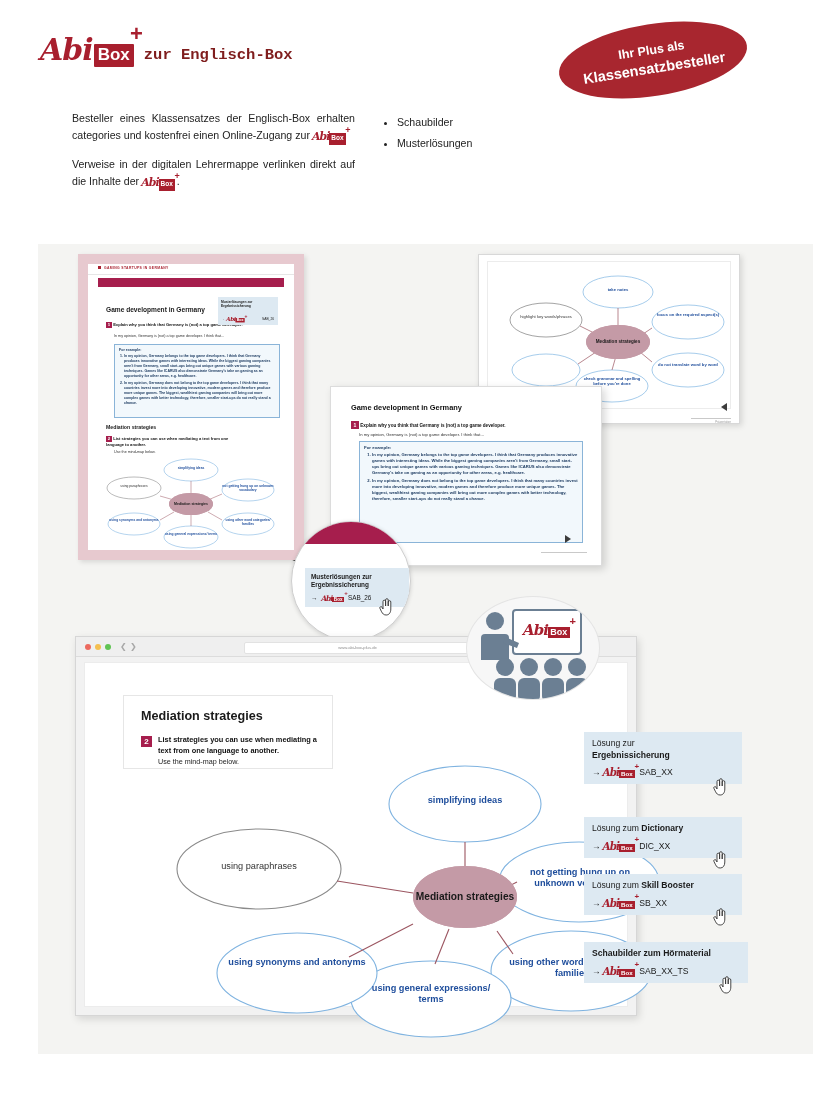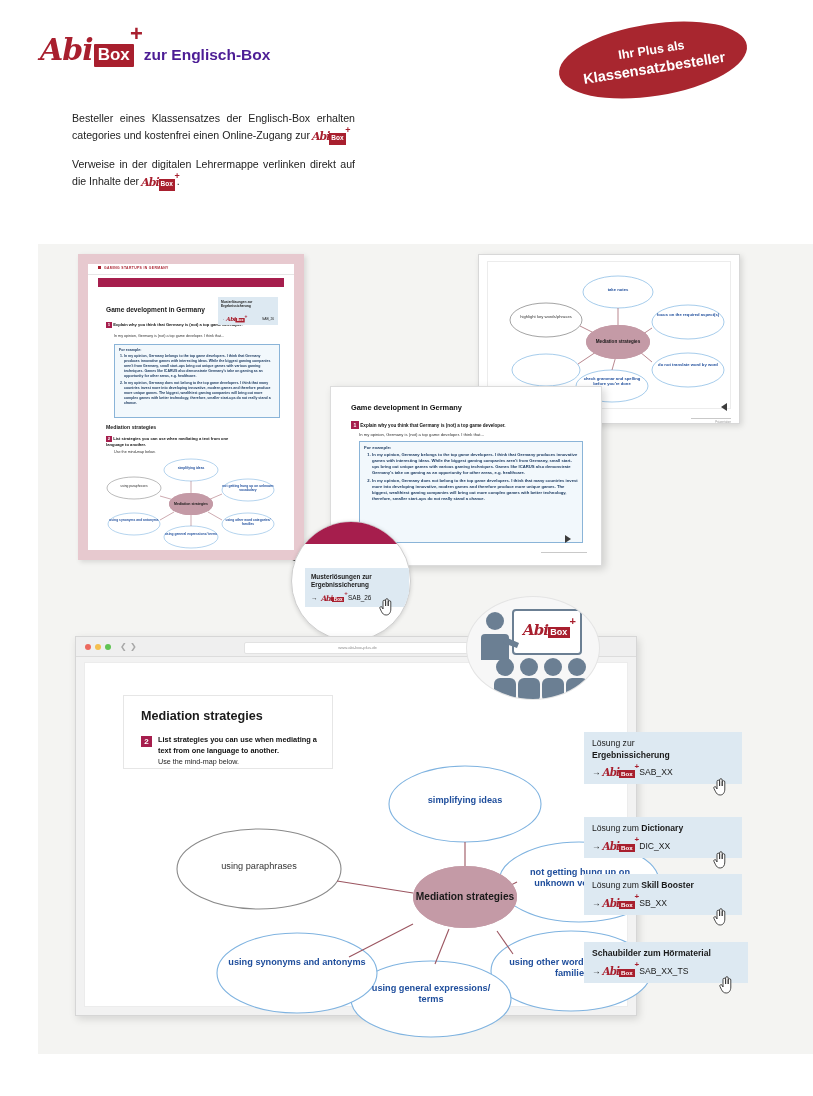--- a/index.html
+++ b/index.html
@@ -22,21 +22,21 @@
        color:#a81f2e;letter-spacing:-1px;}
   .logo .boxtag{display:inline-block;background:#a81f2e;color:#fff;font-weight:bold;
        font-family:"Liberation Sans",sans-serif;font-style:normal;letter-spacing:0;
        vertical-align:baseline;}
   .logo .plus{position:absolute;color:#a81f2e;font-weight:bold;font-family:"Liberation Sans",sans-serif;}
 
   
   #logo-main .abi{font-size:30px;}
   #logo-main .boxtag{font-size:17px;padding:1px 4px 2px 4px;margin-left:1px;border-radius:1px;}
   #logo-main .plus{font-size:22px;right:-9px;top:-11px;}
-  #header-sub{font-size:15.5px;font-weight:bold;color:#4c1d95;padding-bottom:3px;}
+  #header-sub{font-size:15.5px;font-weight:bold;color:#7f1d1d;padding-bottom:3px;font-family:Liberation Mono, monospace;}
 
   
   #badge{position:absolute;left:558px;top:24px;width:190px;height:72px;
          background:#a8262f;border-radius:50%;transform:rotate(-9deg);
          display:flex;flex-direction:column;align-items:center;justify-content:center;
          color:#fff;text-align:center;line-height:1.25;}
   #badge .l1{font-size:12.5px;font-weight:bold;}
   #badge .l2{font-size:14.5px;font-weight:bold;}
 
   
@@ -210,20 +210,24 @@
     <span class="l1">Ihr Plus als</span>
     <span class="l2">Klassensatzbesteller</span>
   </div>
 
   <div id="intro">
     <div class="col-l">
       <p><span>Besteller eines Klassensatzes der Englisch-Box erhalten categories und kostenfrei einen Online-Zugang zur</span><span class="logo inline-logo"><span class="abi">Abi</span><span class="boxtag">Box</span><span class="plus">+</span></span></p>
       <p><span>Verweise in der digitalen Lehrermappe verlinken direkt auf die Inhalte der</span><span class="logo inline-logo"><span class="abi">Abi</span><span class="boxtag">Box</span><span class="plus">+</span></span><span>.</span></p>
     </div>
     <div class="col-r">
+      <ul>
+        <li>Schaubilder</li>
+        <li>Musterlösungen</li>
+      </ul>
     </div>
   </div>
 
   <div id="mid">
 
     <svg id="mag-leader">
       <line x1="252" y1="300" x2="330" y2="330" stroke="#1a1a1a" stroke-width="1"></line>
     </svg>
 
     <div id="ws-left">

